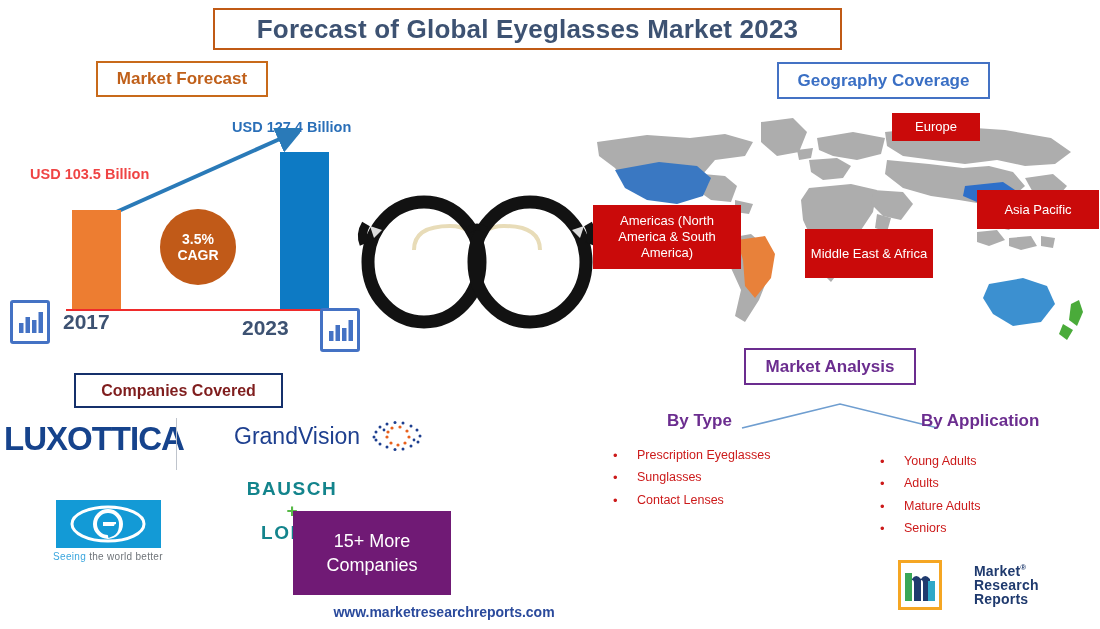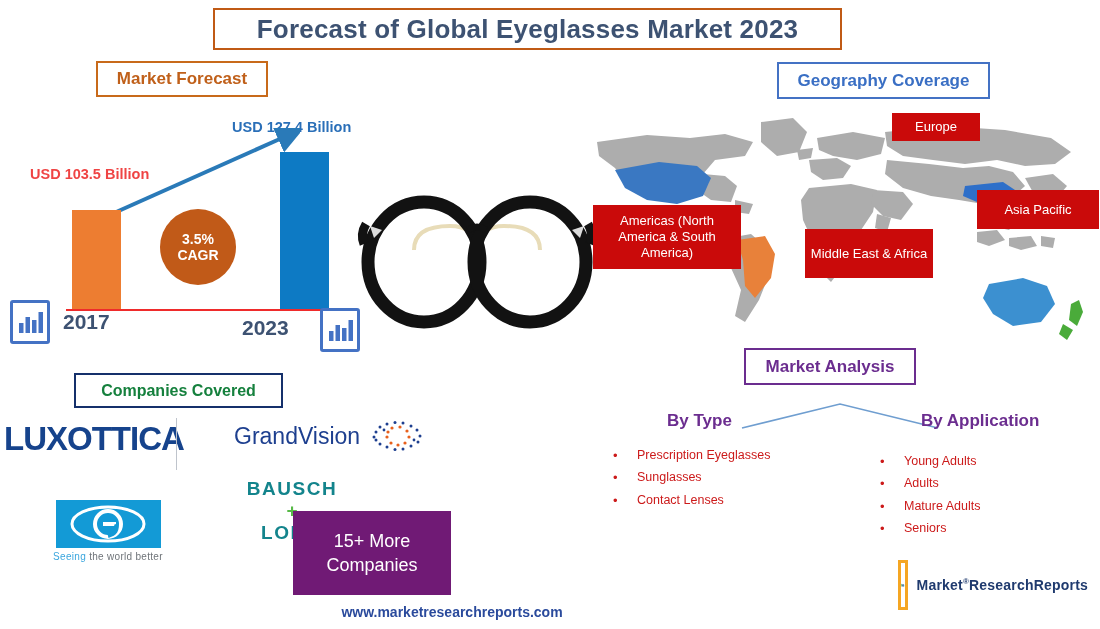--- a/index.html
+++ b/index.html
@@ -18,21 +18,21 @@
   #hdr-market-forecast{left:96px;top:61px;width:168px;height:32px;border:2px solid #c86a1a;}
   #hdr-market-forecast span{font-size:17px;color:#c0601a;}
 
   #hdr-geography{left:777px;top:62px;width:209px;height:33px;border:2px solid #4472c4;}
   #hdr-geography span{font-size:17px;color:#3a6fc4;}
 
   #hdr-market-analysis{left:744px;top:348px;width:168px;height:33px;border:2px solid #6b2d8f;}
   #hdr-market-analysis span{font-size:17px;color:#6b2d8f;}
 
   #hdr-companies{left:74px;top:373px;width:205px;height:31px;border:2px solid #15306b;}
-  #hdr-companies span{font-size:16px;color:#15803d;}
+  #hdr-companies span{font-size:16px;color:#7f1d1d;}
 
   
   #chart{position:absolute;left:0;top:110px;width:360px;height:245px;}
   .bar{position:absolute;bottom:45px;}
   #bar-2017{left:72px;width:49px;height:100px;background:#ed7d31;}
   #bar-2023{left:280px;width:49px;height:158px;background:#0d7ac4;}
   #baseline{position:absolute;left:66px;bottom:44px;width:272px;height:2px;background:#ef2b2b;}
 
   #label-2017-value{position:absolute;left:30px;top:56px;font-size:14.5px;font-weight:bold;color:#ef4444;white-space:nowrap;}
   #label-2023-value{position:absolute;left:232px;top:9px;font-size:14.5px;font-weight:bold;color:#2a6fb8;white-space:nowrap;}
@@ -95,26 +95,26 @@
   #logo-essilor{position:absolute;left:38px;top:500px;width:140px;height:98px;text-align:center;}
   #essilor-box{width:105px;height:48px;background:#139ad6;margin:0 auto;display:flex;align-items:center;justify-content:center;}
   #essilor-name{font-size:24px;color:#4d4d4d;margin-top:2px;letter-spacing:.5px;}
   #essilor-tag{font-size:10px;margin-top:3px;letter-spacing:.3px;}
   #essilor-tag .b{color:#3aa6de;} #essilor-tag .g{color:#6f7479;}
 
   #box-more-companies{position:absolute;left:293px;top:511px;width:158px;height:84px;background:#701a75;
     color:#fff;display:flex;align-items:center;justify-content:center;text-align:center;font-size:18px;line-height:1.35;}
 
   
-  #footer-url{position:absolute;left:16px;top:604px;width:872px;text-align:center;
+  #footer-url{position:absolute;left:8px;top:604px;width:872px;text-align:center;
     font-size:14px;font-weight:bold;color:#2a4a9c;}
 
   #mrr-logo{position:absolute;left:898px;top:557px;width:190px;height:56px;display:flex;align-items:center;gap:9px;}
   #mrr-mark{width:44px;height:50px;border:3px solid #f5a623;box-sizing:border-box;background:#fff;}
-  #mrr-text{display:flex;flex-direction:row;line-height:1.02;}
+  #mrr-text{display:flex;flex-direction:column;line-height:1.02;margin-left:23px;}
   #mrr-text .l{font-size:14px;font-weight:bold;color:#1f3a6e;letter-spacing:.2px;position:relative;}
   #mrr-text .reg{font-size:8px;vertical-align:super;}
 </style>
 </head>
 <body>
 
 <div id="page">
 
   <div class="title-box">
     <div class="t">Forecast of Global Eyeglasses Market 2023</div>

